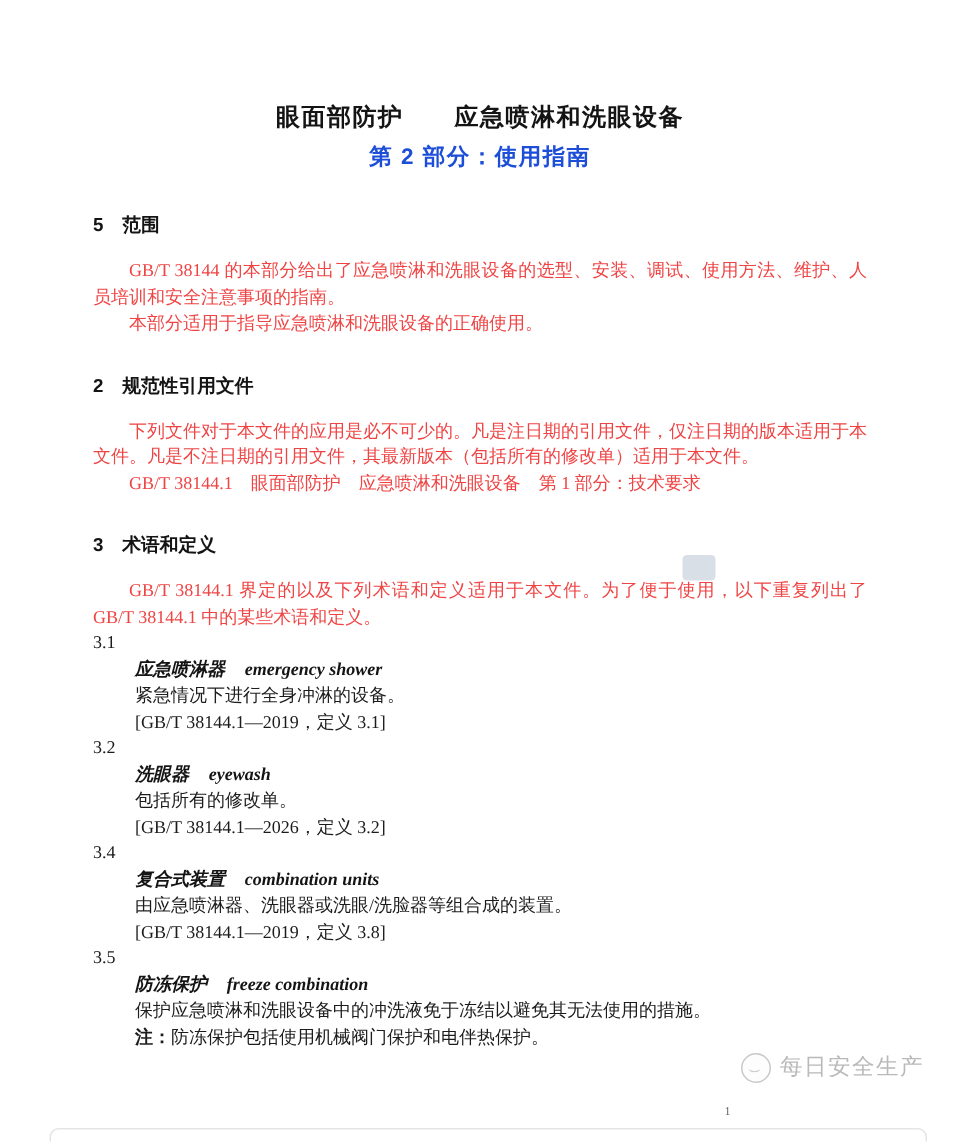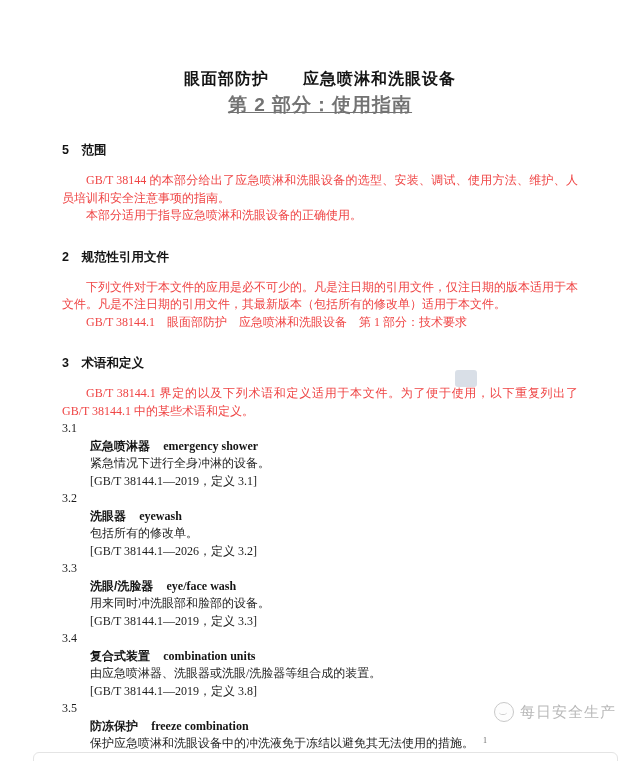--- a/index.html
+++ b/index.html
@@ -9,47 +9,47 @@
     font-family:"Liberation Serif","DejaVu Serif",serif;
     color:#1c1c1c;
   }
   .doc { padding:30px 64px 0 62px; }
   .doc-title {
     text-align:center; font-family:"Liberation Sans","DejaVu Sans",sans-serif;
     font-weight:bold; font-size:16px; line-height:26px; letter-spacing:1px; color:#141414;margin-top:36px;
   }
   .doc-subtitle {
     text-align:center; font-family:"Liberation Sans","DejaVu Sans",sans-serif;
-    font-weight:bold; font-size:19px; line-height:26px; letter-spacing:1px; color:#737373;text-decoration:underline;
+    font-weight:bold; font-size:15px; line-height:26px; letter-spacing:1px; color:#1d4ed8;
   }
   .section-heading {
     font-family:"Liberation Sans","DejaVu Sans",sans-serif;
     font-weight:bold; font-size:12.5px; line-height:16px; color:#141414;
     margin:24px 0 14px 0;
   }
   p.body-text {
     font-size:12px; line-height:17.5px; text-align:justify; color:#ef4444;
   }
   p.first-indent { text-indent:2em; }
   .term-block p { font-size:12px; line-height:17.5px; }
   .term-num { }
-  .term-head { padding-left:28px; font-weight:bold; font-family:"Liberation Sans","DejaVu Sans",sans-serif; color:#141414; }
+  .term-head { padding-left:28px; font-weight:bold; font-family:"Liberation Sans","DejaVu Sans",sans-serif; color:#141414;font-style:italic; }
   .term-en { margin-left:1.1em; font-family:"Liberation Serif","DejaVu Serif",serif; }
   .term-def { padding-left:28px; }
   .term-src { padding-left:28px; }
   .term-note { padding-left:28px; font-size:10.5px; line-height:16px; }
   .term-note .note-label { font-weight:bold; font-family:"Liberation Sans","DejaVu Sans",sans-serif; }
   
   .float-badge {
     position:absolute; left:455px; top:370px; width:22px; height:17px;
     background:#b9c5d3; opacity:0.55; border-radius:3px;
   }
   
   .brand-watermark {
-    position:absolute; right:26px; top:702px; display:flex; align-items:center;
+    position:absolute; right:26px; top:702px; display:flex; align-items:flex-start;
     color:#b9b9b9; font-family:"Liberation Sans","DejaVu Sans",sans-serif;
     font-size:15px; letter-spacing:1px;
   }
   .brand-logo {
     width:20px; height:20px; border:1.5px solid #c9c9c9; border-radius:50%;
     margin-right:6px; position:relative; background:#fdfdfd;
   }
   .brand-logo::after {
     content:""; position:absolute; left:4px; top:6px; width:8px; height:5px;
     border-bottom:1.5px solid #cdcdcd; border-radius:50%;
@@ -94,28 +94,20 @@
 
   <div class="term-block">
     <p class="term-num">3.2</p>
     <p class="term-head">
       <span>洗眼器</span><span class="term-en">eyewash</span>
     </p>
     <p class="term-def">包括所有的修改单。</p>
     <p class="term-src">[GB/T 38144.1—2026，定义 3.2]</p>
   </div>
 
-  <div class="term-block">
-    <p class="term-num">3.3</p>
-    <p class="term-head">
-      <span>洗眼/洗脸器</span><span class="term-en">eye/face wash</span>
-    </p>
-    <p class="term-def">用来同时冲洗眼部和脸部的设备。</p>
-    <p class="term-src">[GB/T 38144.1—2019，定义 3.3]</p>
-  </div>
 
   <div class="term-block">
     <p class="term-num">3.4</p>
     <p class="term-head">
       <span>复合式装置</span><span class="term-en">combination units</span>
     </p>
     <p class="term-def">由应急喷淋器、洗眼器或洗眼/洗脸器等组合成的装置。</p>
     <p class="term-src">[GB/T 38144.1—2019，定义 3.8]</p>
   </div>
 

